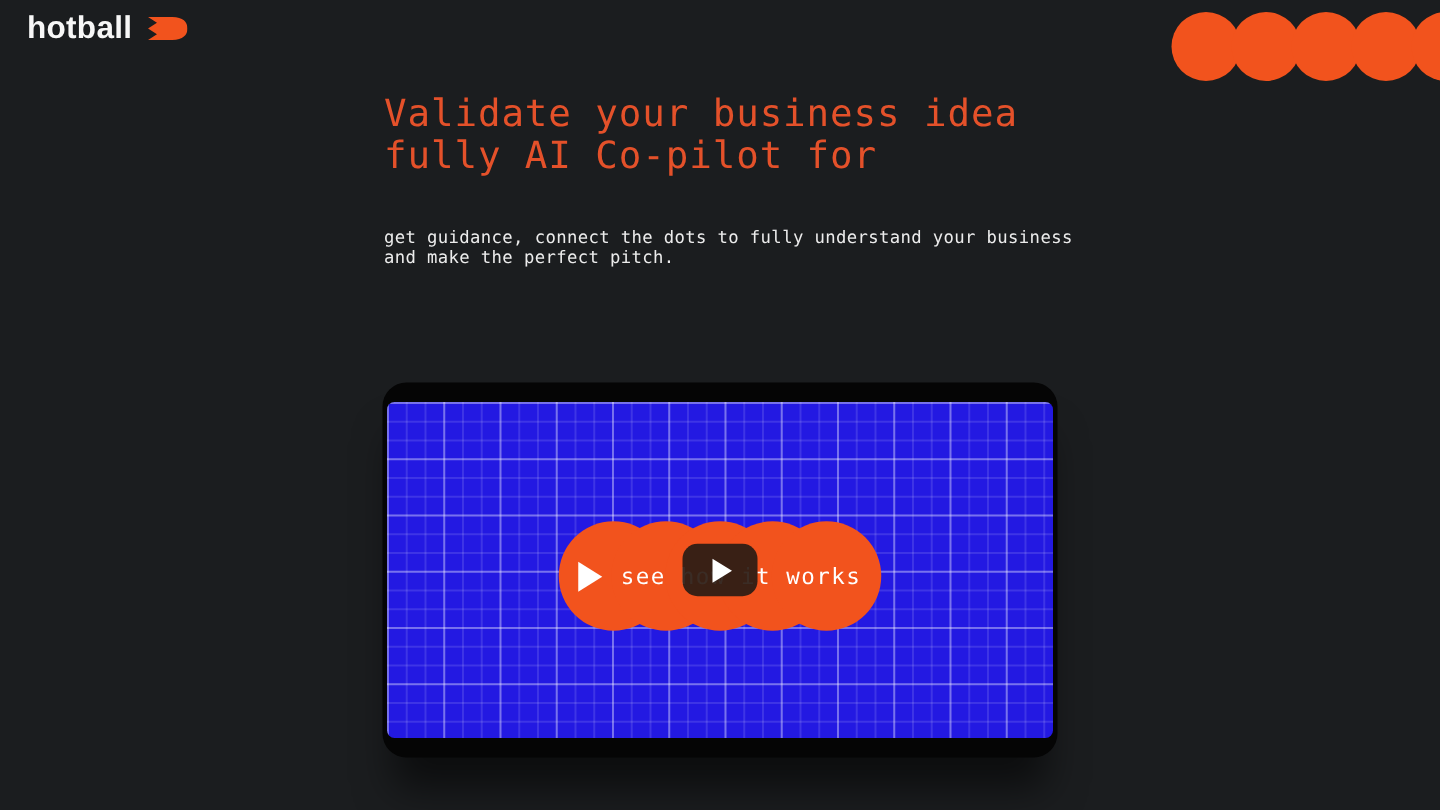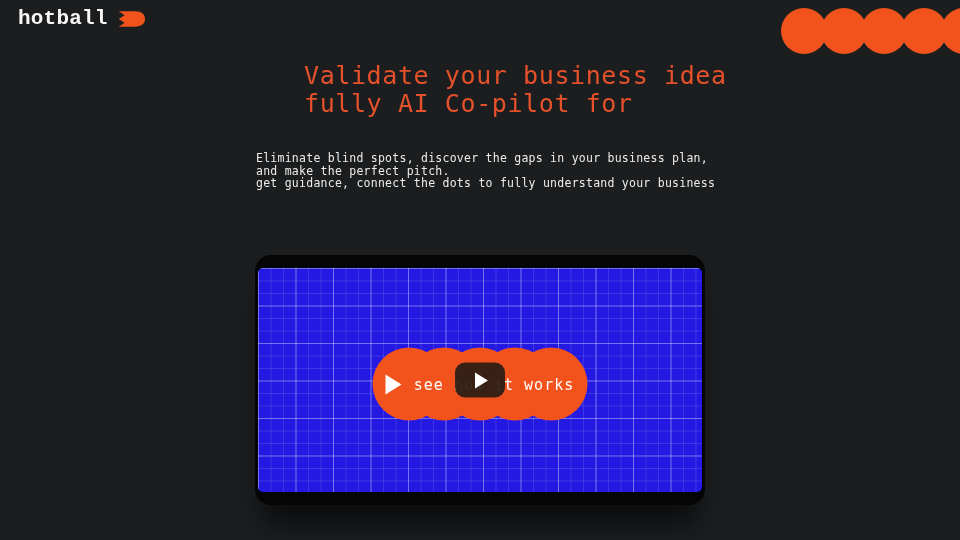--- a/index.html
+++ b/index.html
@@ -11,21 +11,21 @@
     font-family:"DejaVu Sans Mono","Liberation Mono",monospace;
   }
 
   
   .logo {
     position:absolute; left:18px; top:7px;
     display:flex; align-items:center; gap:9px;
     cursor:pointer;
   }
   .logo-text {
-    font-family:Liberation Mono, monospace;
+    font-family:Liberation Sans, sans-serif;
     font-weight:bold; font-size:21px; color:#f7f7f7; letter-spacing:0.2px;text-align:center;
   }
   .logo-icon svg { display:block; }
 
   .cta {
     position:absolute; left:781px; top:8px;
     width:246px; height:46px; cursor:pointer;
   }
   .cta .bubble-circle {
     position:absolute; top:0; width:46px; height:46px;
@@ -42,21 +42,21 @@
     display:flex; align-items:center; justify-content:center;
     font-size:10px; letter-spacing:2.5px; color:#ffffff; white-space:nowrap;
   }
 
   
   .hero-title {
     position:absolute; left:256px; top:62px;
     font-size:25px; line-height:27.5px; letter-spacing:0.6px;
     font-weight:normal; color:#e4512a; white-space:nowrap;
   }
-  .hero-title span { display:block;margin-left:48px; }
+  .hero-title span { display:block; }
   .hero-desc {
     position:absolute; left:256px; top:152px;
     font-size:11.5px; line-height:12.5px; letter-spacing:0.25px;
     color:#ececec; white-space:nowrap;
   }
   .hero-desc span { display:block; }
 
   
   .video {
     position:absolute; left:255px; top:255px; width:450px; height:250px;
@@ -139,23 +139,22 @@
   </div>
 </header>
 
 <main>
   <h1 class="hero-title">
     <span>Validate your business idea</span>
     <span>fully AI Co-pilot for</span>
   </h1>
 
   <p class="hero-desc">
-    <span>Eliminate blind spots, discover the gaps in your business plan,</span>
+    <span>get guidance, connect the dots to fully understand your business</span>
     <span>and make the perfect pitch.</span>
-    <span>get guidance, connect the dots to fully understand your business</span>
   </p>
 
   <div class="video">
     <div class="screen">
 
       <div class="bubble-btn">
         <span class="bubble-circle"></span>
         <span class="bubble-circle"></span>
         <span class="bubble-circle"></span>
         <span class="bubble-circle"></span>

